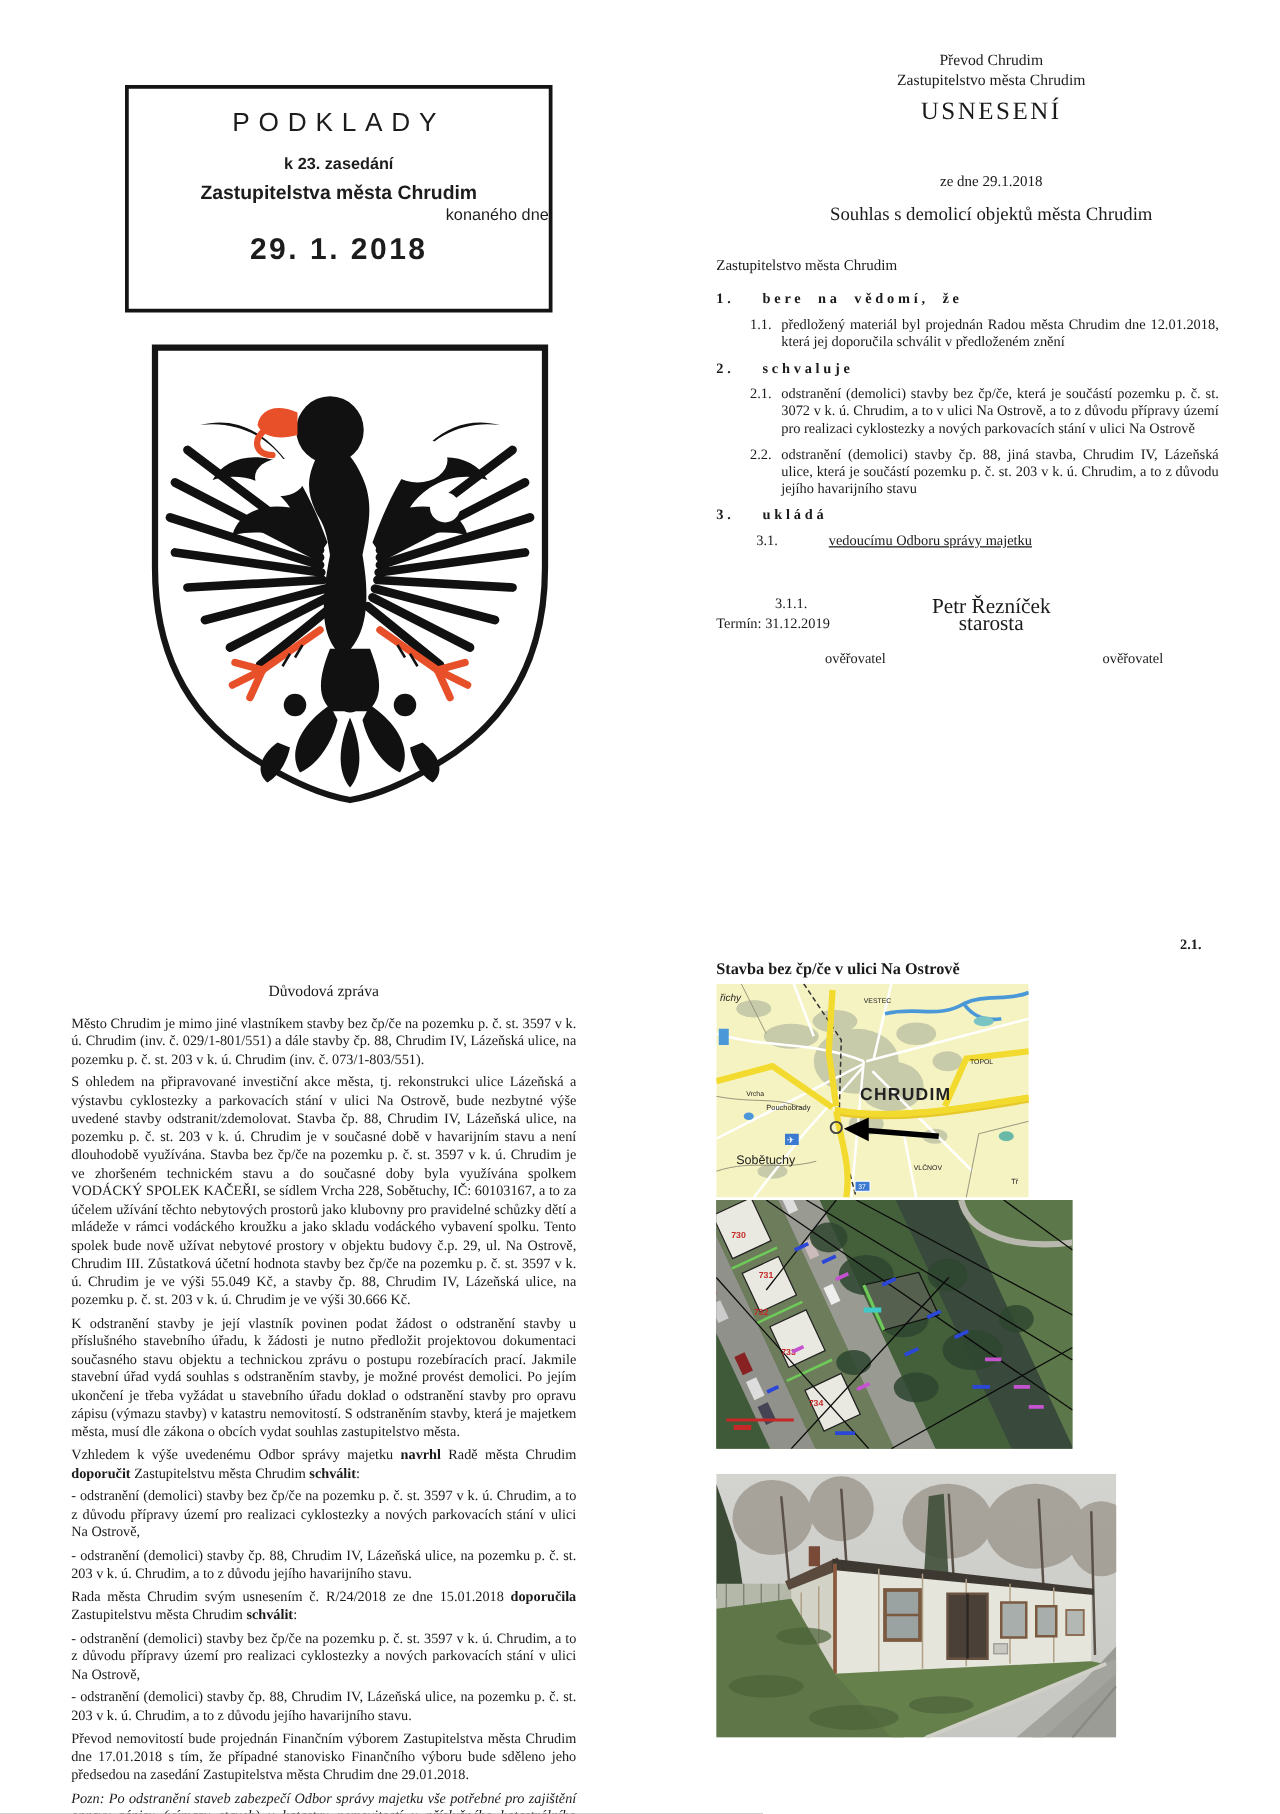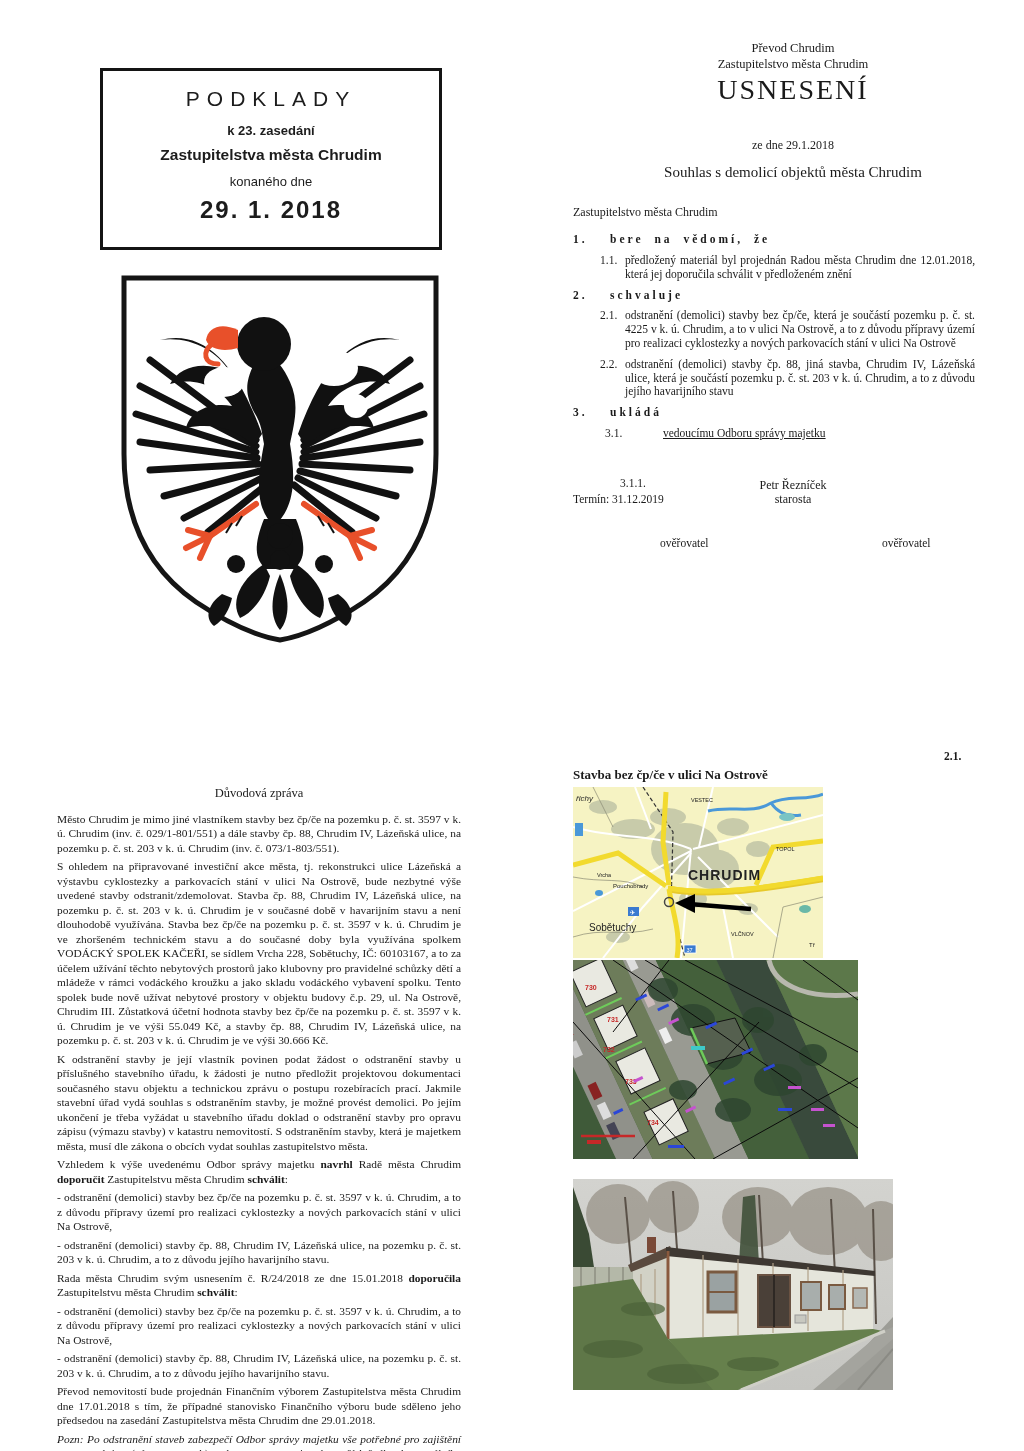--- a/index.html
+++ b/index.html
@@ -6,52 +6,52 @@
   .canvas{position:relative;width:1024px;height:1451px;background:#ffffff;overflow:hidden;
           font-family:"Liberation Serif",serif;color:#1a1a1a;margin:0 auto;}
 
   
   .pk-box{position:absolute;left:100px;top:68px;width:336px;height:176px;
           border:3px solid #141414;text-align:center;
           font-family:"Liberation Sans",sans-serif;color:#1c1c1c;}
   .pk-title{margin-top:16px;font-size:21px;letter-spacing:7px;font-weight:400;}
   .pk-l1{margin-top:12px;font-size:13px;font-weight:700;}
   .pk-l2{margin-top:8px;font-size:15.5px;font-weight:700;}
-  .pk-l3{margin-top:10px;font-size:13px;}
+  .pk-l3{font-size:13px;text-align:right;}
   .pk-date{margin-top:7px;font-size:24px;font-weight:700;letter-spacing:2px;}
 
   
   .coat{position:absolute;left:104px;top:264px;}
 
   
   .usn{position:absolute;left:565px;top:40px;width:456px;font-size:11.5px;line-height:13.8px;}
   .usn-head{text-align:center;}
   .usn-org{font-size:12.5px;line-height:16px;}
-  .usn-title{font-size:28px;letter-spacing:2px;margin-top:11px;}
+  .usn-title{font-size:20px;letter-spacing:2px;margin-top:11px;}
   .usn-date{font-size:12px;margin-top:42px;}
   .usn-subject{font-size:15px;margin-top:13px;}
   .usn-intro{text-align:left;margin:27px 0 0 8px;font-size:12px;}
   .usn-list{margin:13px 0 0 8px;width:402px;}
   .row{display:flex;margin-bottom:7px;}
   .l1{font-weight:bold;margin:7px 0 7px 0;}
   .l1 .num{width:37px;letter-spacing:3px;flex:none;}
   .l1 .lbl{letter-spacing:3px;word-spacing:5px;}
   .l2{padding-left:27px;}
   .l2 .num{width:25px;flex:none;}
   .l2 .txt{flex:1;text-align:justify;}
   .l3{padding-left:32px;margin-bottom:3px;}
   .l3 .num{width:58px;flex:none;}
   .l3 .txt{text-decoration:underline;}
   .l4{padding-left:47px;margin-bottom:1px;margin-top:36px;}
   .l4 .num{width:43px;flex:none;}
   .l4 .txt{flex:1;text-align:justify;}
   .termin{text-align:left;margin-top:2px;}
   .sign{position:absolute;left:565px;top:478px;width:456px;text-align:center;
-        font-size:12px;line-height:14px;}
-  .verif{position:absolute;top:521px;font-size:11.5px;margin-top:16px;}
+        font-size:17px;line-height:14px;}
+  .verif{position:absolute;top:521px;font-size:11.5px;}
   .verif.left{left:660px;} .verif.right{left:882px;}
 
   
   .dz{position:absolute;left:57px;top:786px;width:404px;font-size:11.4px;
       line-height:14.5px;text-align:justify;}
   .dz-title{text-align:center;font-weight:normal;font-size:12.5px;margin-bottom:11px;}
   .dz p{margin:0 0 4px 0;}
   .dz .it{font-style:italic;}
   b{font-weight:bold;}
 
@@ -164,21 +164,21 @@
       <div class="row l2">
         <span class="num">1.1.</span>
         <div class="txt">předložený materiál byl projednán Radou města Chrudim dne 12.01.2018, která jej doporučila schválit v předloženém znění</div>
       </div>
       <div class="row l1">
         <span class="num">2.</span>
         <span class="lbl">schvaluje</span>
       </div>
       <div class="row l2">
         <span class="num">2.1.</span>
-        <div class="txt">odstranění (demolici) stavby bez čp/če, která je součástí pozemku p. č. st. 4225 v k. ú. Chrudim, a to v ulici Na Ostrově, a to z důvodu přípravy území pro realizaci cyklostezky a nových parkovacích stání v ulici Na Ostrově</div>
+        <div class="txt">odstranění (demolici) stavby bez čp/če, která je součástí pozemku p. č. st. 3072 v k. ú. Chrudim, a to v ulici Na Ostrově, a to z důvodu přípravy území pro realizaci cyklostezky a nových parkovacích stání v ulici Na Ostrově</div>
       </div>
       <div class="row l2">
         <span class="num">2.2.</span>
         <div class="txt">odstranění (demolici) stavby čp. 88, jiná stavba, Chrudim IV, Lázeňská ulice, která je součástí pozemku p. č. st. 203 v k. ú. Chrudim, a to z důvodu jejího havarijního stavu</div>
       </div>
       <div class="row l1">
         <span class="num">3.</span>
         <span class="lbl">ukládá</span>
       </div>
       <div class="row l3">

